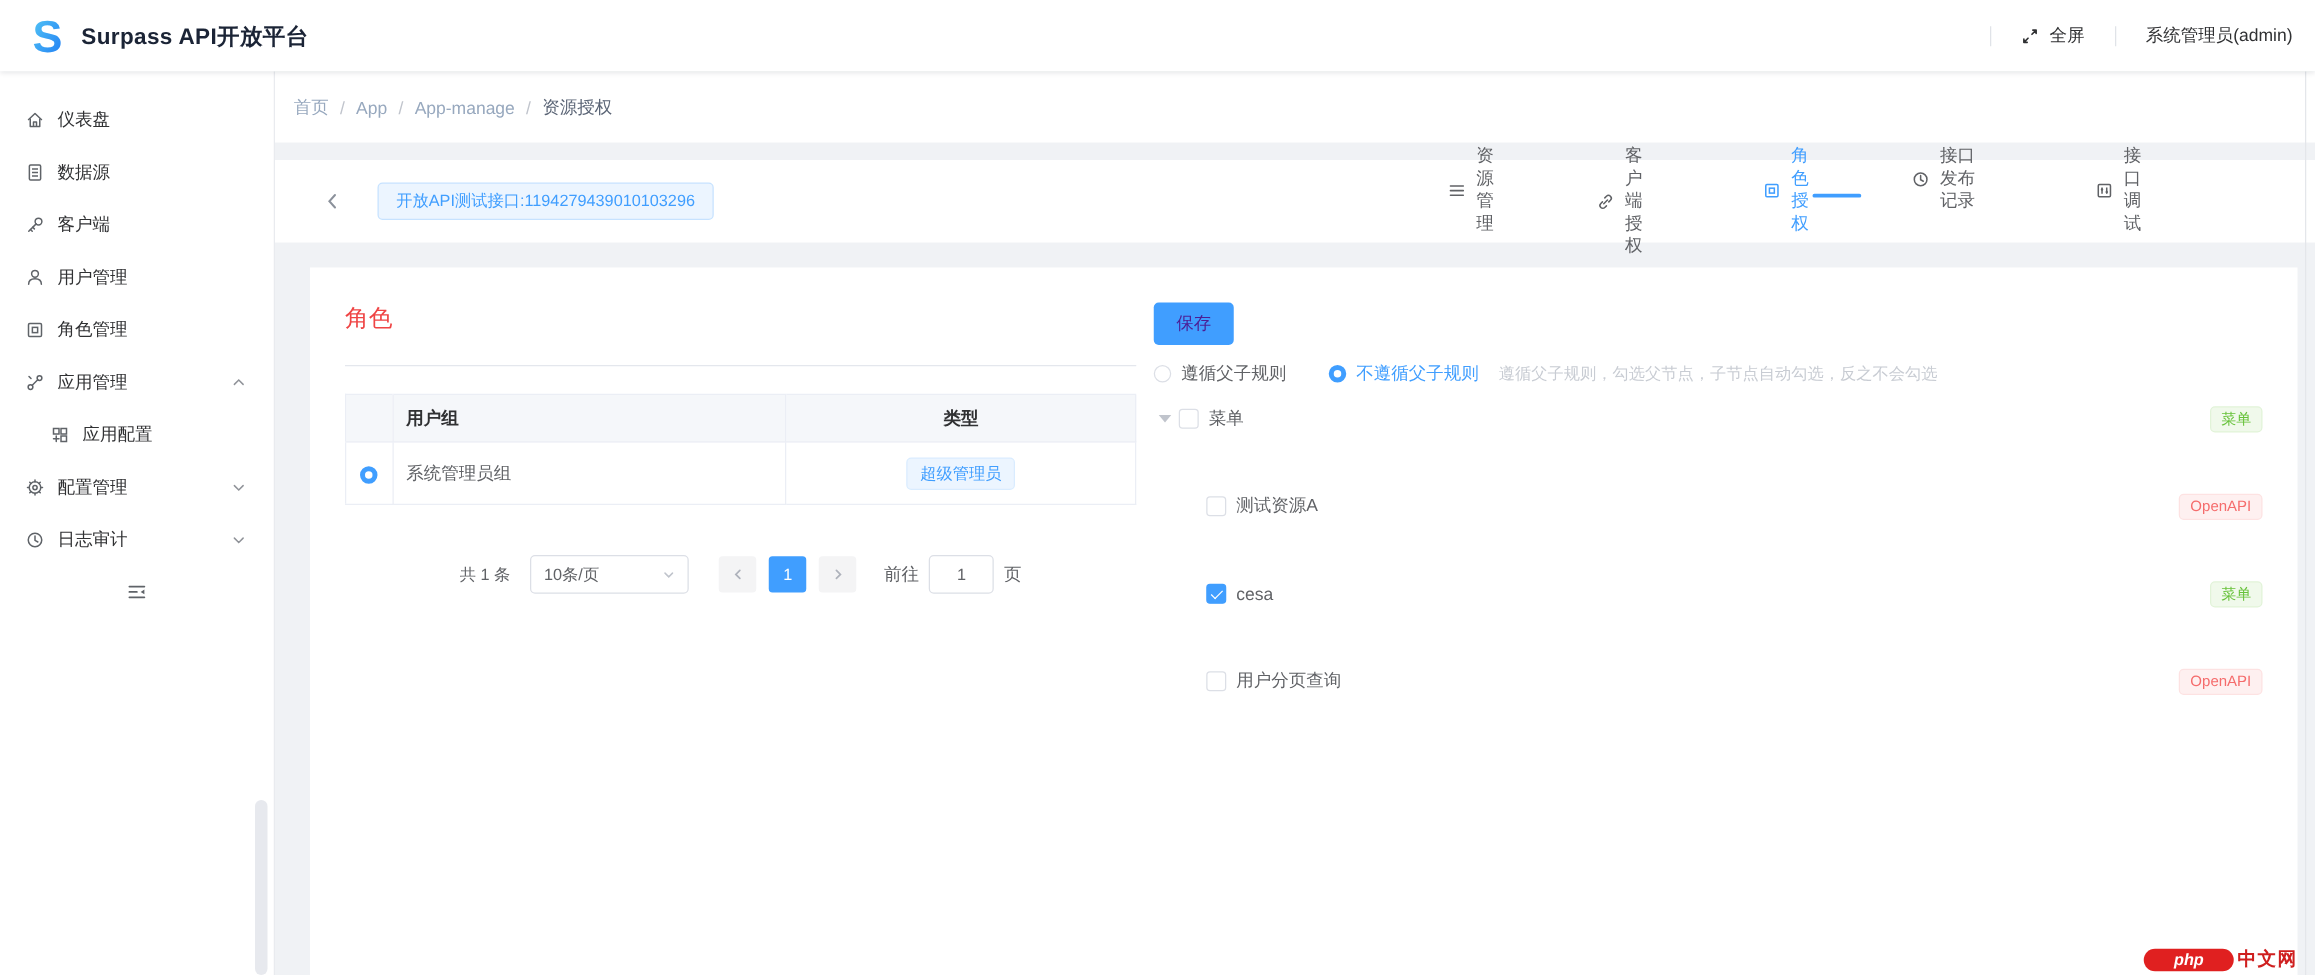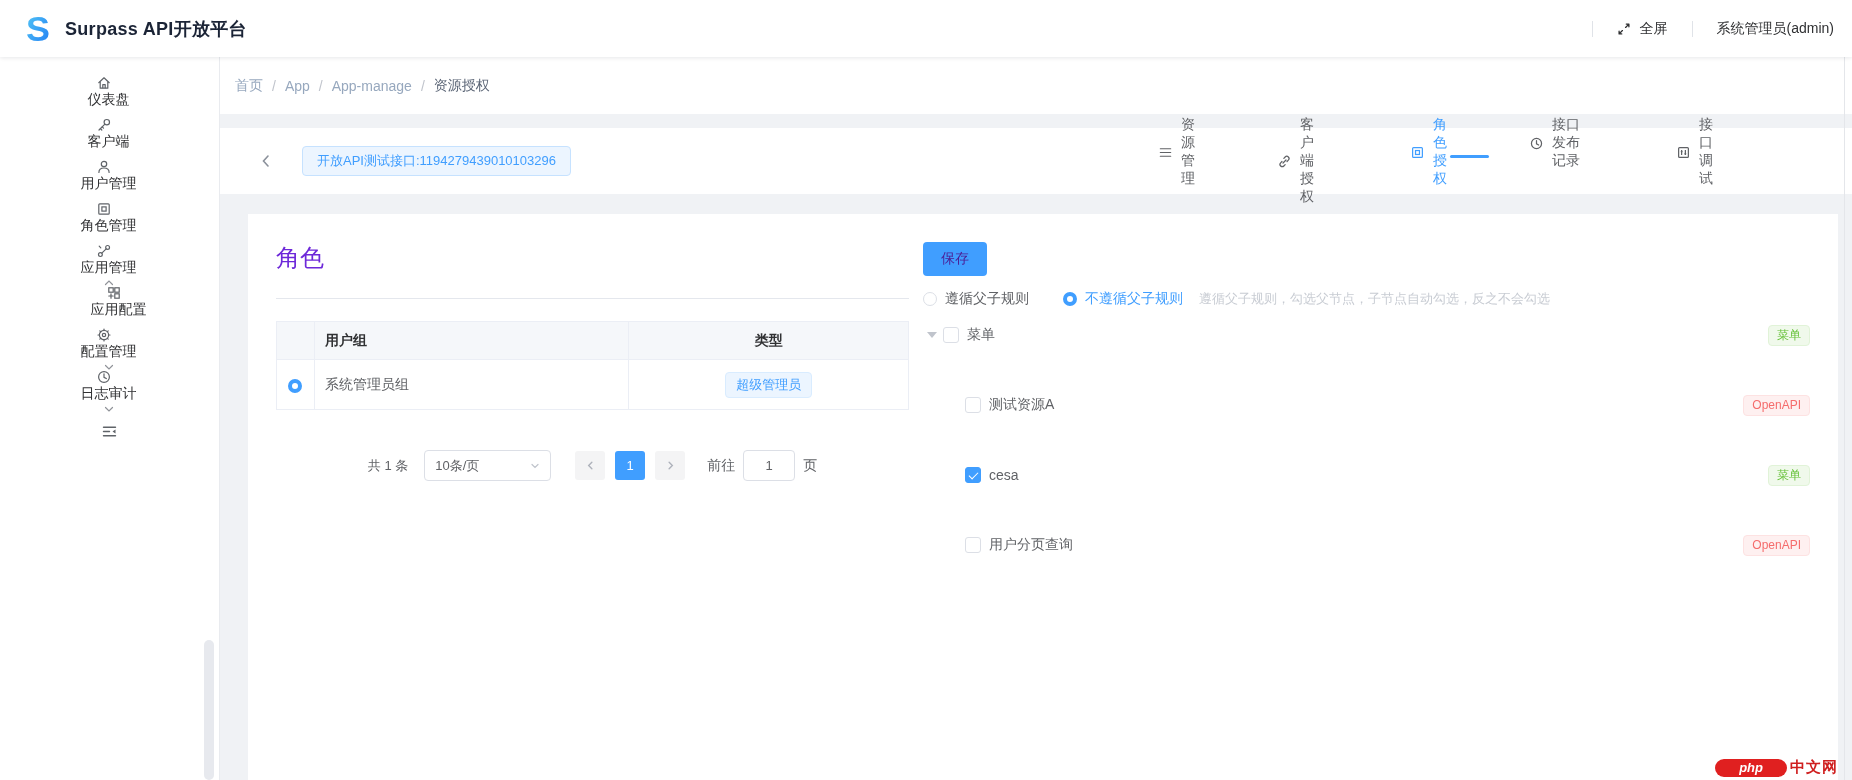--- a/index.html
+++ b/index.html
@@ -14,21 +14,21 @@
   .app-title { font-size:18px; font-weight:bold; color:#1b2436; margin-left:9px; letter-spacing:.3px; }
   .header-spacer { flex:1; }
   .header-right { display:flex; align-items:center; }
   .h-divider { width:1px; height:16px; background:#e0e3e8; margin:0 24px; }
   .fullscreen { display:flex; align-items:center; gap:7px; cursor:pointer; font-size:14px; color:#303133; }
   .user-name { font-size:14px; color:#303133; cursor:pointer; }
 
   
   .main { flex:1; display:flex; min-height:0; }
   .sidebar { width:220px; flex:0 0 220px; background:#fff; border-right:1px solid #e9ebef; position:relative; padding-top:18px; }
-  .side-item { height:42px; display:flex; align-items:center; padding:0 22px 0 20px; cursor:pointer; font-size:14px; color:#303133;flex-direction:column; }
+  .side-item { height:42px; display:flex; align-items:center; padding:0 22px 0 20px; cursor:pointer; font-size:14px; color:#303133; }
   .side-item.child { padding-left:40px; }
   .s-icon { width:16px; height:16px; display:inline-flex; margin-right:10px; flex:0 0 16px; }
   .s-label { flex:1; white-space:nowrap; }
   .chev { width:12px; height:12px; display:inline-flex; color:#909399; }
   .collapse-row { margin-top:12px; display:flex; justify-content:center; cursor:pointer; }
   .collapse-row svg { width:17px; height:17px; }
   .side-scroll-thumb { position:absolute; right:5px; bottom:0; width:10px; height:140px; background:#e7e9ee; border-radius:5px; }
 
   .content { flex:1; background:#f0f2f5; display:flex; flex-direction:column; position:relative; min-width:0; }
 
@@ -51,21 +51,21 @@
   .tab { display:flex; flex-direction:row; align-items:center; cursor:pointer; }
   .tab-line { display:flex; align-items:center; gap:8px; font-size:14px; color:#606266; }
   .tab-line .t-icon { width:15px; height:15px; display:flex; color:#606266; }
   .tab.active .tab-line, .tab.active .t-icon { color:#409eff; }
   .tab-underline { height:3px; width:100%; border-radius:2px; background:transparent; margin-top:9px; }
   .tab.active .tab-underline { background:#409eff; }
 
   
   .card { flex:1; background:#fff; margin:0 14px 0 28px; padding:28px; display:flex; min-height:0; }
   .left-col { width:633px; flex:0 0 633px; }
-  .panel-title { font-size:24px; color:#6d28d9; font-weight:500; }
+  .panel-title { font-size:19px; color:#ef4444; font-weight:500; }
   .title-divider { height:1px; background:#e4e7ed; margin-top:24px; }
 
   table.role-table { margin-top:22px; width:633px; border-collapse:collapse; font-size:14px;
                      border:1px solid #ebeef5; }
   .role-table th { height:38px; background:#f5f7fa; color:#303133; font-weight:bold;
                    border-right:1px solid #ebeef5; border-bottom:1px solid #ebeef5; }
   .role-table td { height:50px; border-right:1px solid #ebeef5; border-bottom:1px solid #ebeef5; color:#606266; }
   .col-radio { width:38px; }
   .col-group { width:315px; text-align:left; padding-left:10px; }
   .col-type  { width:280px; text-align:center; }
@@ -170,20 +170,31 @@
           <svg viewBox="0 0 16 16" fill="none" stroke="#5f6368" stroke-width="1.2" stroke-linejoin="round">
             <path d="M2.5 8 L8 2.8 L13.5 8"></path>
               <path d="M4.2 6.8 V13.2 H11.8 V6.8"></path>
               <path d="M6.8 13.2 V9.6 H9.2 V13.2"></path>
           </svg>
         </span>
         <span class="s-label">仪表盘</span>
       </div>
       <div class="side-item">
         <span class="s-icon">
+          <svg viewBox="0 0 16 16" fill="none" stroke="#5f6368" stroke-width="1.2">
+            <rect x="3.5" y="2" width="9" height="12" rx="1"></rect>
+              <line x1="5.6" y1="5.2" x2="10.4" y2="5.2"></line>
+              <line x1="5.6" y1="8" x2="10.4" y2="8"></line>
+              <line x1="5.6" y1="10.8" x2="10.4" y2="10.8"></line>
+          </svg>
+        </span>
+        <span class="s-label">数据源</span>
+      </div>
+      <div class="side-item">
+        <span class="s-icon">
           <svg viewBox="0 0 16 16" fill="none" stroke="#5f6368" stroke-width="1.2" stroke-linecap="round">
             <circle cx="10.8" cy="5.2" r="2.7"></circle>
               <path d="M8.9 7.1 L3 13"></path>
               <path d="M4.4 11.6 L5.8 13"></path>
               <path d="M6.2 9.8 L7.5 11.1"></path>
           </svg>
         </span>
         <span class="s-label">客户端</span>
       </div>
       <div class="side-item">

